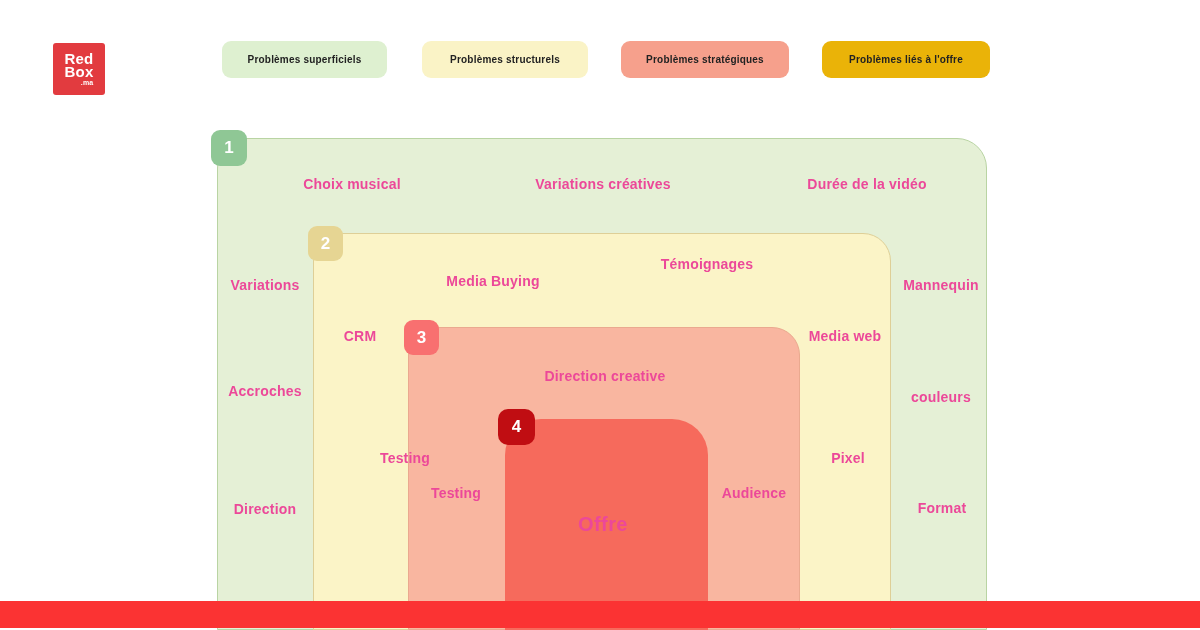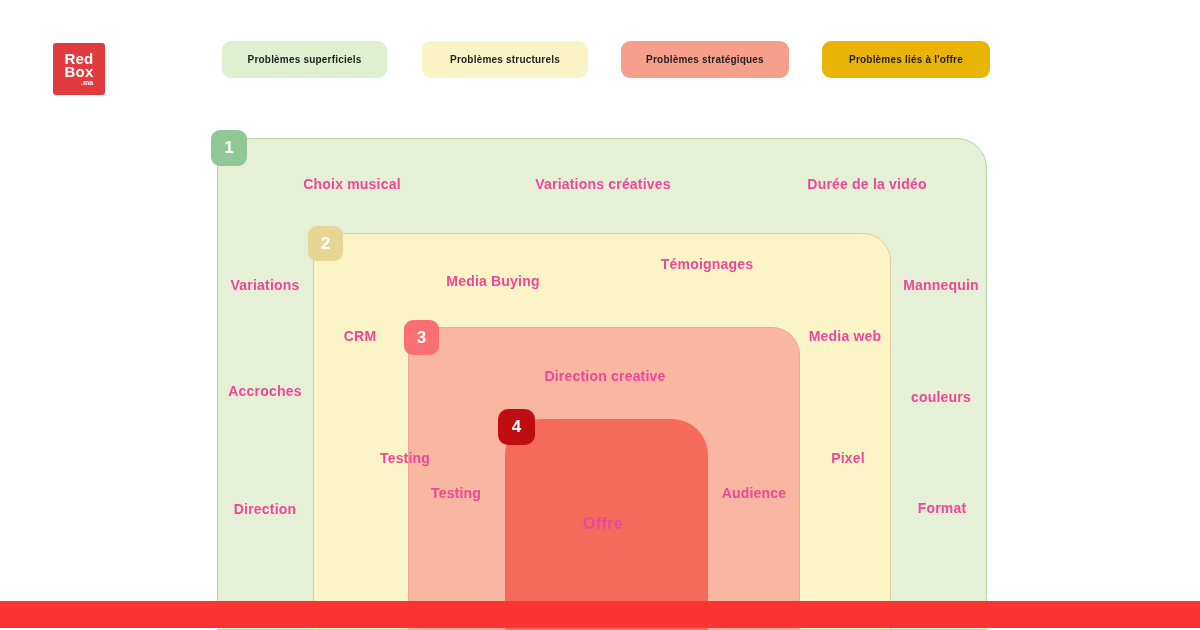--- a/index.html
+++ b/index.html
@@ -43,21 +43,21 @@
   .badge2 { left:308px; top:226px; width:35px; height:35px; }
   .badge3 { left:404px; top:320px; width:35px; height:35px; }
   .badge4 { left:498px; top:409px; width:37px; height:36px; border-radius:10px; }
 
   
   .lbl {
     position:absolute; transform:translate(-50%,-50%);
     font-size:14px; font-weight:700; letter-spacing:0.2px;
     white-space:nowrap; color:#ec4899;
   }
-  .offre { font-size:16px; font-weight:600; letter-spacing:0.4px; }
+  .offre { font-size:20px; font-weight:600; letter-spacing:0.4px; }
 
   
   .bottom-bar { position:absolute; left:0; top:601px; width:1200px; height:27px; z-index:10; }
 </style>
 </head>
 <body>
 
 <div class="canvas">
 
   <div class="logo" style="background-color: rgb(226, 59, 63);">

